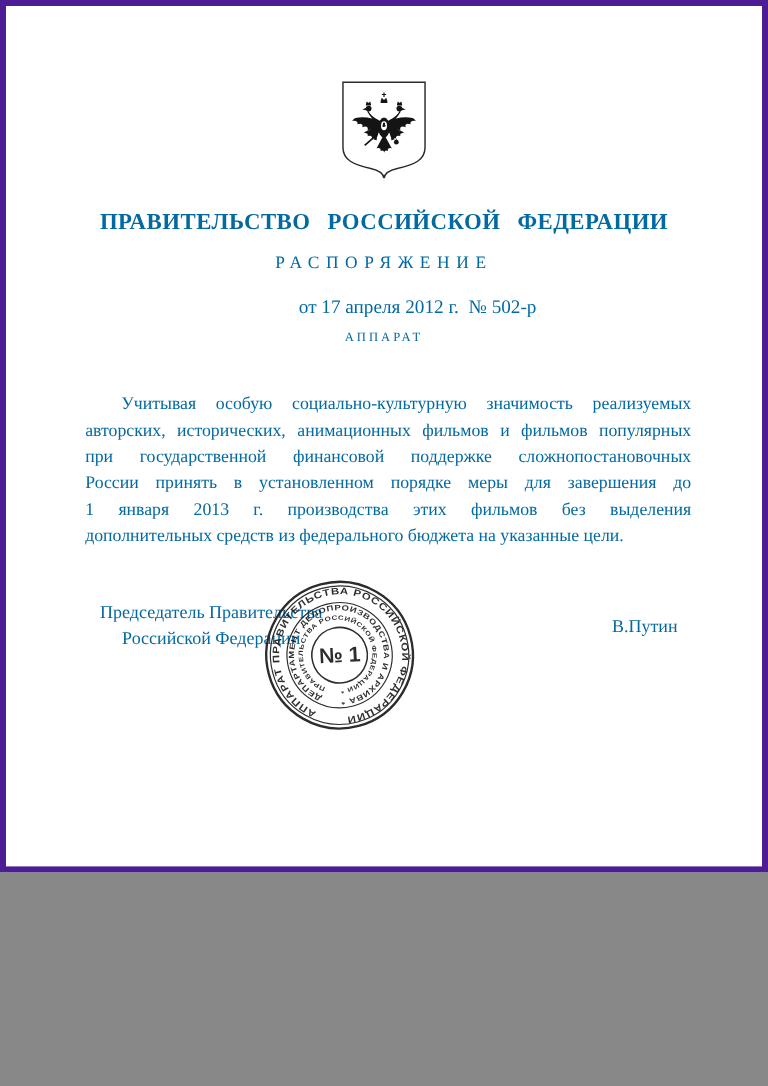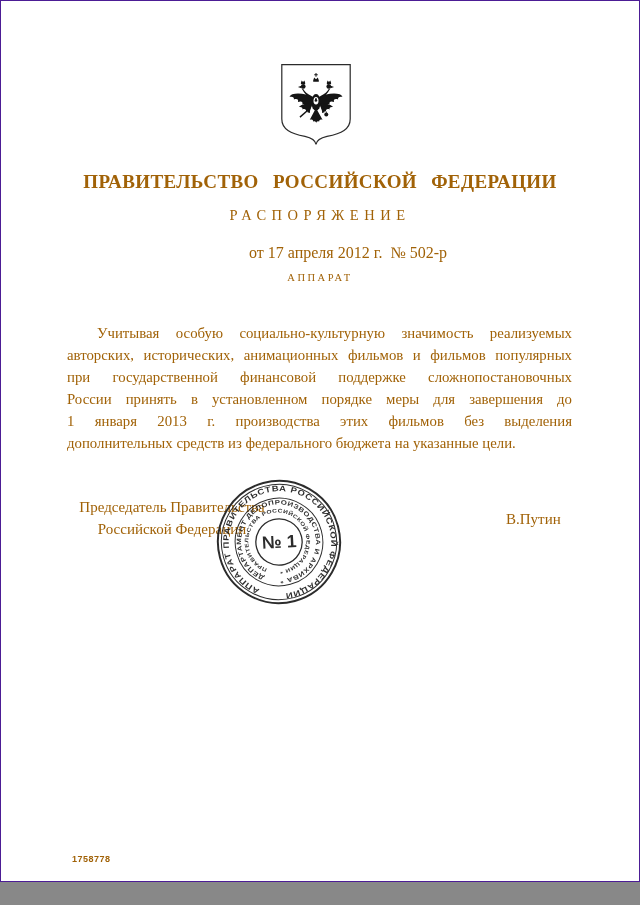--- a/index.html
+++ b/index.html
@@ -1,24 +1,24 @@
 <!DOCTYPE html>
 <html><head>
 <meta charset="utf-8">
 <style>
   html,body { margin:0; padding:0; background:#888; }
   .page {
     position:relative;
-    width:640px; height:882px;
+    width:640px; height:727px;
     margin:0 auto;
     background:#ffffff;
-    border:1px solid #4c1d95;
+    border:5px solid #4c1d95;
     box-sizing:border-box;
     font-family:"Liberation Serif", serif;
-    color:#a16207;
+    color:#0369a1;
     overflow:hidden;
   }
   .emblem { position:absolute; left:277px; top:55px; width:76px; height:97px; }
   .org-title {
     position:absolute; top:170px; left:0; width:100%;
     text-align:center; font-size:19px; font-weight:bold;
     letter-spacing:0.4px; word-spacing:9px;
   }
   .doc-type {
     position:absolute; top:206px; left:0; width:100%;

